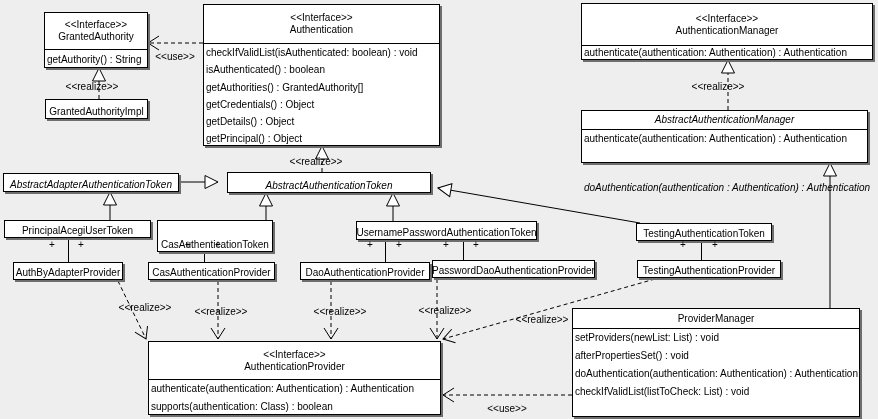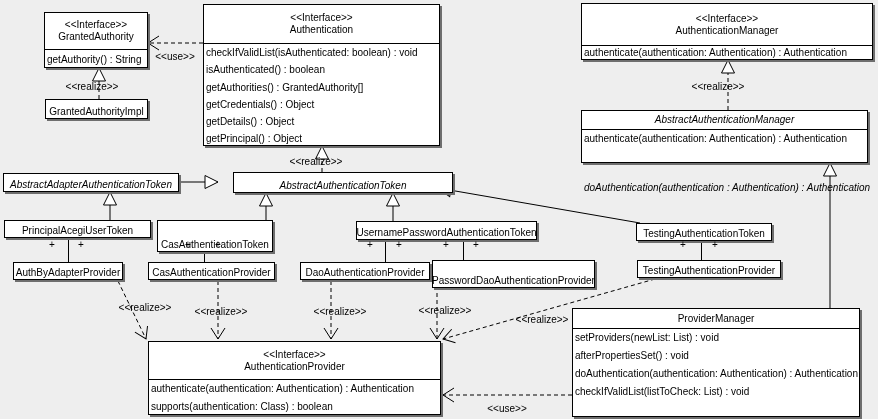--- a/index.html
+++ b/index.html
@@ -130,21 +130,21 @@
     <div class="methods" style="line-height:17px;">
       <div class="m">authenticate(authentication: Authentication) : Authentication</div>
       <div class="m italic">doAuthentication(authentication : Authentication) : Authentication</div>
     </div>
   </div>
 
   <div class="uml-box simple" style="left:3px;top:173px;width:176px;height:19px;">
     <span class="name abstract">AbstractAdapterAuthenticationToken</span>
   </div>
 
-  <div class="uml-box simple" style="left:233px;top:172px;width:220px;height:21px;">
+  <div class="uml-box simple" style="left:227px;top:172px;width:204px;height:21px;">
     <span class="name abstract">AbstractAuthenticationToken</span>
   </div>
 
   <div class="uml-box simple" style="left:4px;top:220px;width:147px;height:18px;">
     <span class="name">PrincipalAcegiUserToken</span>
   </div>
 
   <div class="uml-box simple" style="left:157px;top:220px;width:116px;height:32px;">
     <span class="name">CasAuthenticationToken</span>
   </div>
@@ -162,21 +162,21 @@
   </div>
 
   <div class="uml-box simple" style="left:148px;top:262px;width:127px;height:18px;">
     <span class="name">CasAuthenticationProvider</span>
   </div>
 
   <div class="uml-box simple" style="left:300px;top:262px;width:130px;height:18px;">
     <span class="name">DaoAuthenticationProvider</span>
   </div>
 
-  <div class="uml-box simple" style="left:432px;top:260px;width:163px;height:28px;">
+  <div class="uml-box simple" style="left:432px;top:260px;width:163px;height:18px;">
     <span class="name">PasswordDaoAuthenticationProvider</span>
   </div>
 
   <div class="uml-box simple" style="left:637px;top:260px;width:144px;height:18px;">
     <span class="name">TestingAuthenticationProvider</span>
   </div>
 
   <div class="uml-box" style="left:148px;top:341px;width:293px;height:74px;">
     <div class="hdr" style="height:37px;">
       <div class="stereo">&lt;&lt;Interface&gt;&gt;</div>

